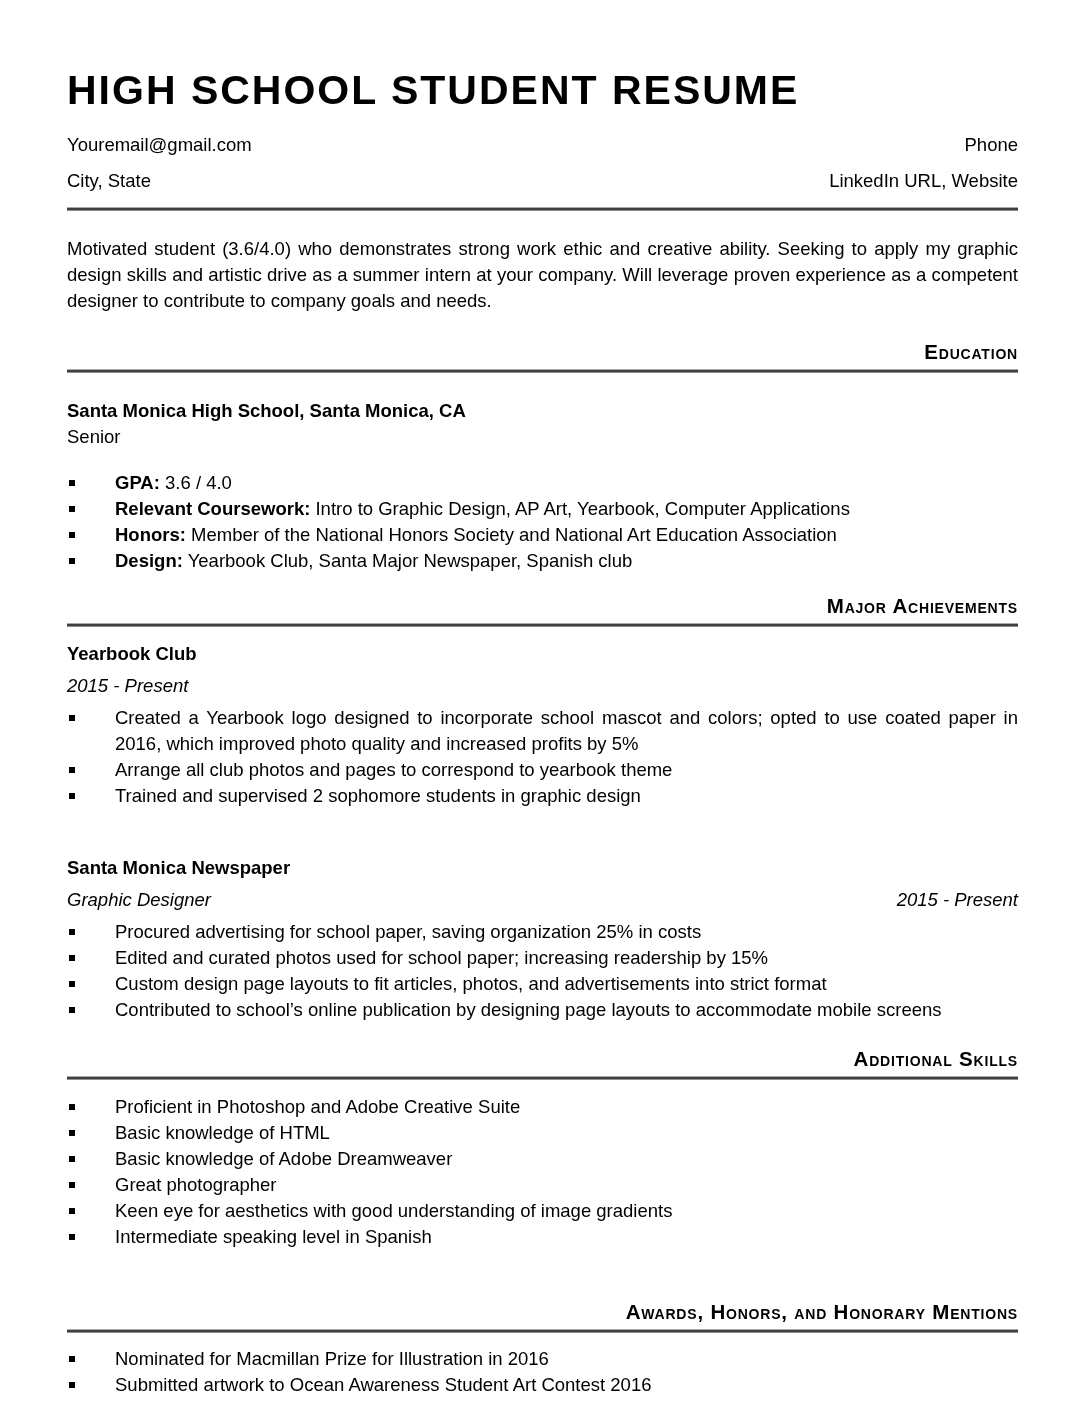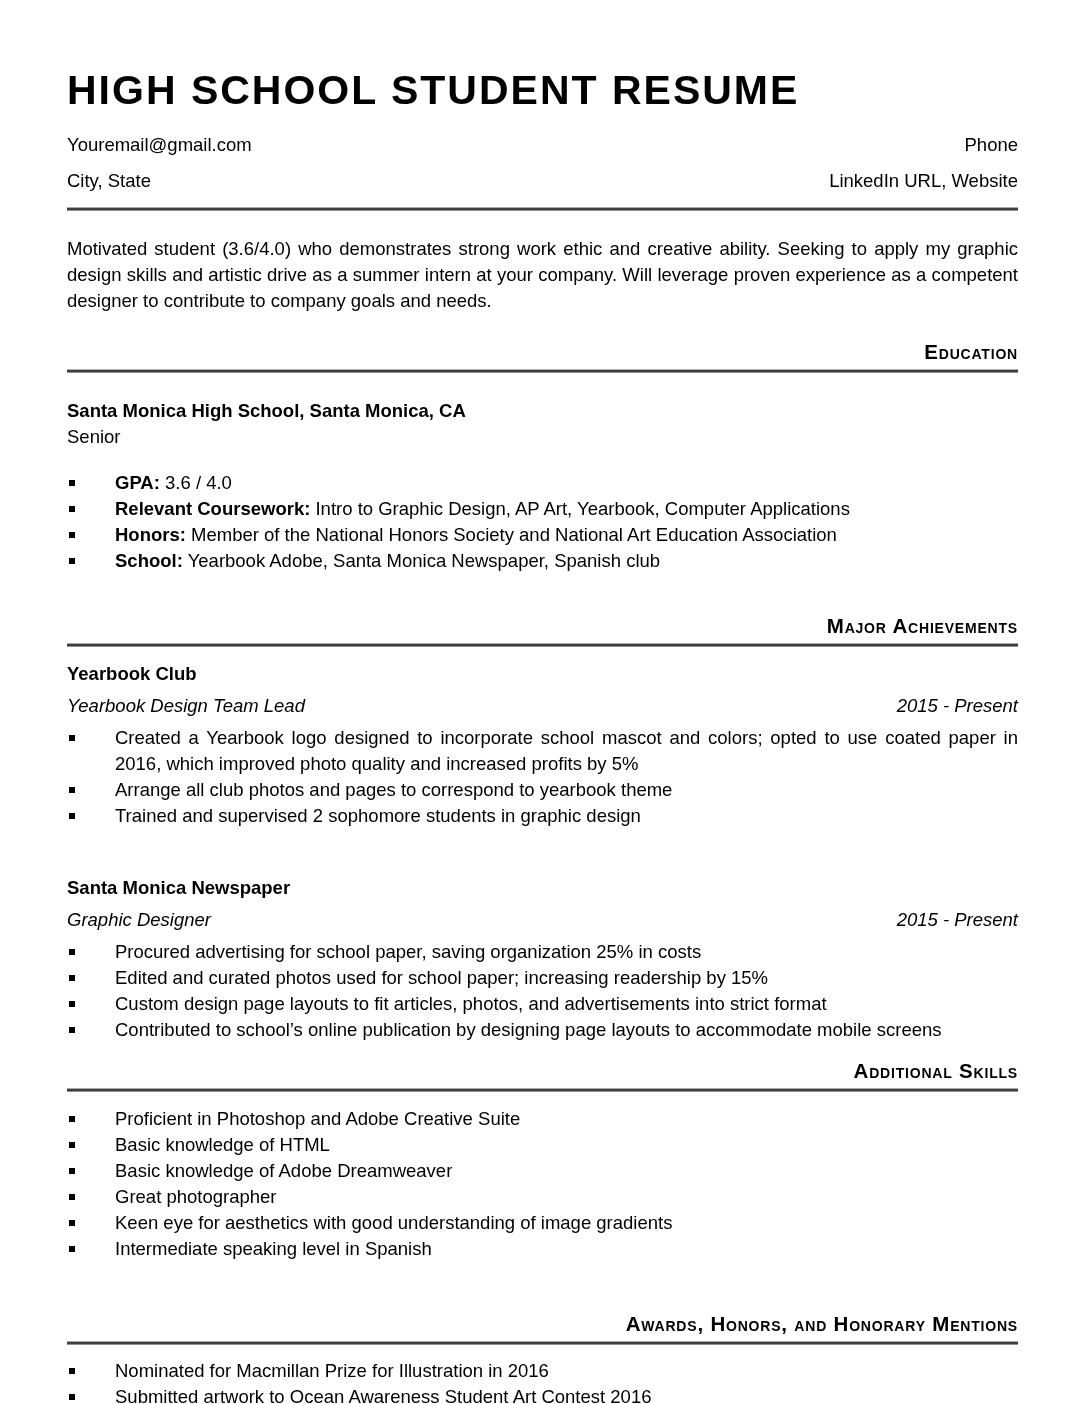--- a/index.html
+++ b/index.html
@@ -27,22 +27,22 @@
   }
   .header-rule { margin-top:4px; margin-bottom:25px; }
 
   .objective { font-size:18.5px; line-height:26px; text-align:justify; }
 
   .section-heading {
     font-size:20.5px; font-weight:bold; font-variant:small-caps;
     letter-spacing:0.8px; text-align:right; margin-bottom:5px;
   }
   .sec-education   { margin-top:26px; }
-  .sec-achievements{ margin-top:40px; }
-  .sec-skills      { margin-top:16px; }
+  .sec-achievements{ margin-top:20px; }
+  .sec-skills      { margin-top:24px; }
   .sec-awards      { margin-top:50px; }
 
   .sec-education .rule    { margin-bottom:25px; }
   .sec-achievements .rule { margin-bottom:14px; }
   .sec-skills .rule       { margin-bottom:14px; }
   .sec-awards .rule       { margin-bottom:13px; }
 
   .school { font-weight:bold; font-size:18.5px; line-height:26px; }
   .grade  { font-size:18.5px; line-height:26px; }
 
@@ -102,34 +102,33 @@
         <span class="b-label">Relevant Coursework:</span>
         <span>Intro to Graphic Design, AP Art, Yearbook, Computer Applications</span>
       </li>
       <li>
         <span class="marker"></span>
         <span class="b-label">Honors:</span>
         <span>Member of the National Honors Society and National Art Education Association</span>
       </li>
       <li>
         <span class="marker"></span>
-        <span class="b-label">School:</span>
-        <span>Yearbook Adobe, Santa Monica Newspaper, Spanish club</span>
+        <span class="b-label">Design:</span>
+        <span>Yearbook Club, Santa Major Newspaper, Spanish club</span>
       </li>
     </ul>
   </div>
 
   <div class="sec-achievements">
     <h2 class="section-heading">Major Achievements</h2>
     <div class="rule"></div>
 
     <div class="entry">
       <p class="entry-org">Yearbook Club</p>
       <div class="role-row">
-        <span>Yearbook Design Team Lead</span>
         <span>2015 - Present</span>
       </div>
       <ul class="bullets">
         <li>
           <span class="marker"></span>
           <span>Created a Yearbook logo designed to incorporate school mascot and colors; opted to use coated paper in 2016, which improved photo quality and increased profits by 5%</span>
         </li>
         <li>
           <span class="marker"></span>
           <span>Arrange all club photos and pages to correspond to yearbook theme</span>

